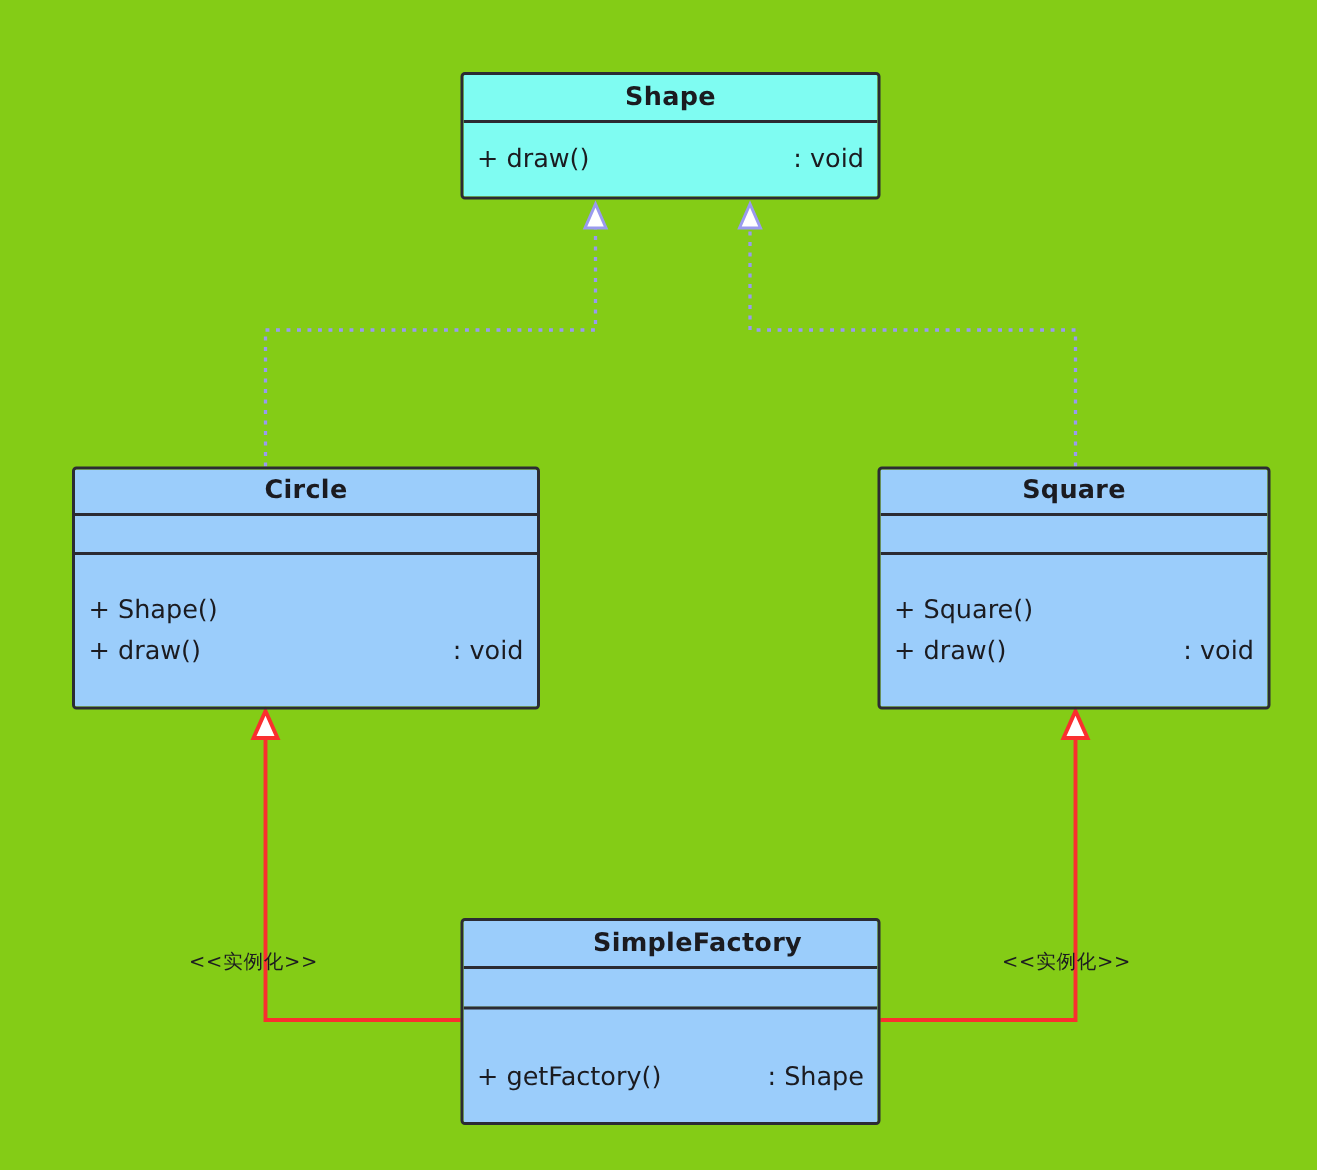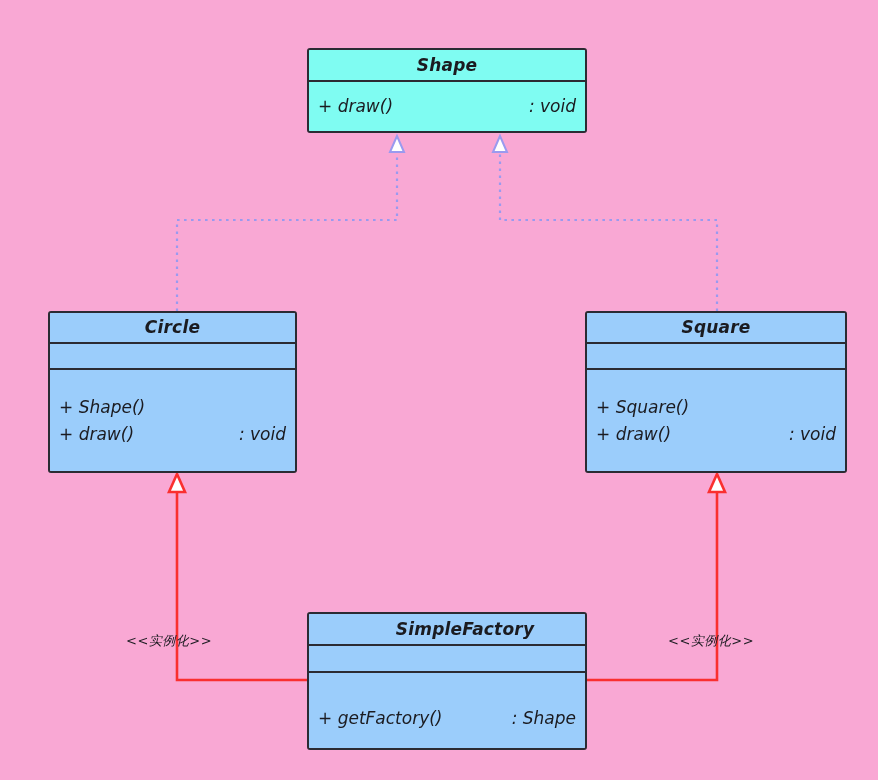--- a/index.html
+++ b/index.html
@@ -7,23 +7,22 @@
     padding: 0;
     background: #ffffff;
   }
   body {
     font-family: "DejaVu Sans", "Liberation Sans", sans-serif;
   }
   #canvas {
     position: relative;
     width: 878px;
     height: 780px;
-    background: #f9a8d4;
+    background: #84cc16;
     overflow: hidden;
-    font-style: italic;
   }
   
   .uml-class {
     position: absolute;
     box-sizing: border-box;
     border: 2px solid #2b2b33;
     border-radius: 3px;
     overflow: hidden;
   }
   .uml-class .compartment {
@@ -128,21 +127,21 @@
     <div class="compartment class-title" style="height:30px;">Shape</div>
     <div class="compartment divider member-list" style="height:51px;">
       <div class="member-row">
         <span class="member-sig">+ draw()</span>
         <span class="member-spacer"></span>
         <span class="member-type">: void</span>
       </div>
     </div>
   </div>
 
-  <div class="uml-class fill-blue" id="class-circle" style="left:48px; top:311px; width:249px; height:162px;">
+  <div class="uml-class fill-blue" id="class-circle" style="left:48px; top:311px; width:312px; height:162px;">
     <div class="compartment class-title" style="height:29px;">Circle</div>
     <div class="compartment divider" style="height:26px;"></div>
     <div class="compartment divider member-list" style="height:103px;">
       <div class="member-row">
         <span class="member-sig">+ Shape()</span>
         <span class="member-spacer"></span>
         <span class="member-type"></span>
       </div>
       <div class="member-row">
         <span class="member-sig">+ draw()</span>

